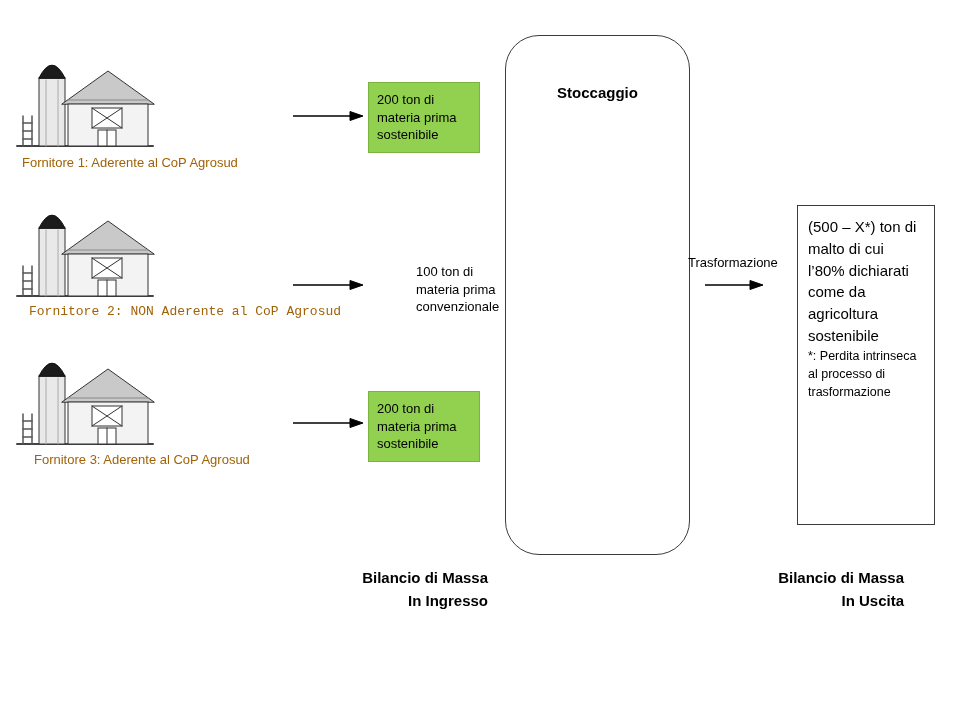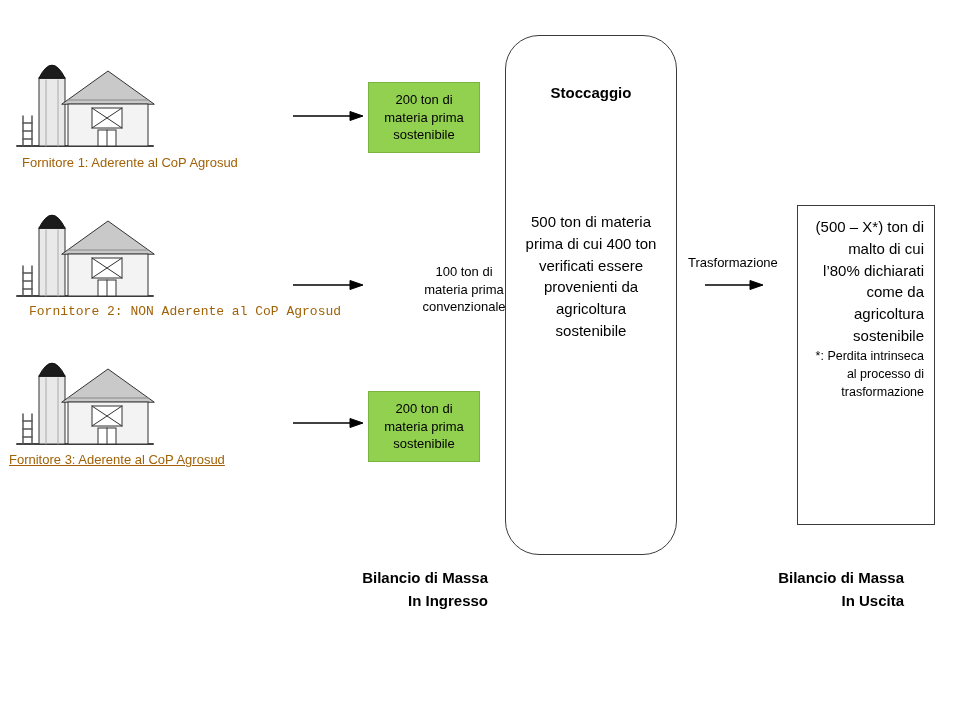--- a/index.html
+++ b/index.html
@@ -18,33 +18,33 @@
     font-size: 13px;
     color: #a16207;
     white-space: nowrap;
   }
 
   .qty-box {
     width: 112px;
     padding: 8px 8px;
     font-size: 13px;
     line-height: 1.35;
-    text-align: center;
+    text-align: left;
   }
   .qty-box.green {
     background: #92d050;
     border: 1px solid #7ab33e;
   }
   .qty-box.plain {
     background: transparent;
     border: none;
   }
 
   .storage {
-    width: 172px;
+    width: 185px;
     height: 520px;
     border: 1.5px solid #3c3c3c;
     border-radius: 34px;
     background: #fff;
     text-align: center;
   }
   .storage-title {
     margin-top: 48px;
     font-size: 15px;
     font-weight: bold;
@@ -60,21 +60,20 @@
     font-size: 13px;
     white-space: nowrap;
   }
 
   .output-box {
     width: 138px;
     height: 320px;
     border: 1.5px solid #3c3c3c;
     background: #fff;
     padding: 10px 10px;
-    text-align: right;
   }
   .output-main {
     font-size: 15px;
     line-height: 1.45;
   }
   .output-note {
     font-size: 12.5px;
     line-height: 1.45;
   }
 
@@ -133,30 +132,29 @@
   <div class="abs farm-label" style="left:29px; top:304px;font-family:Liberation Mono, monospace;">Fornitore 2: NON Aderente al CoP Agrosud</div>
   <svg class="abs arrow" style="left:293px; top:279px;" width="70" height="12">
     <line x1="0" y1="6" x2="58" y2="6" stroke-width="1.5"></line>
     <polygon points="57,1.5 70,6 57,10.5" fill="#000"></polygon>
   </svg>
   <div class="abs qty-box plain" style="left:368px; top:255px;margin-left:40px;">100 ton di materia prima convenzionale</div>
 
   <svg class="abs" style="left:15px; top:356px;" width="140" height="95" viewBox="0 0 140 95">
     <use href="#farm-symbol"></use>
   </svg>
-  <div class="abs farm-label" style="left:9px; top:452px;text-decoration:underline;">Fornitore 3: Aderente al CoP Agrosud</div>
+  <div class="abs farm-label" style="left:34px; top:452px;">Fornitore 3: Aderente al CoP Agrosud</div>
   <svg class="abs arrow" style="left:293px; top:417px;" width="70" height="12">
     <line x1="0" y1="6" x2="58" y2="6" stroke-width="1.5"></line>
     <polygon points="57,1.5 70,6 57,10.5" fill="#000"></polygon>
   </svg>
   <div class="abs qty-box green" style="left:368px; top:391px;">200 ton di materia prima sostenibile</div>
 
   <div class="abs storage" style="left:505px; top:35px;">
     <div class="storage-title">Stoccaggio</div>
-    <div class="storage-body">500 ton di materia prima di cui 400 ton verificati essere provenienti da agricoltura sostenibile</div>
   </div>
 
   <div class="abs transf-label" style="left:688px; top:255px;">Trasformazione</div>
   <svg class="abs arrow" style="left:705px; top:279px;" width="58" height="12">
     <line x1="0" y1="6" x2="46" y2="6" stroke-width="1.5"></line>
     <polygon points="45,1.5 58,6 45,10.5" fill="#000"></polygon>
   </svg>
 
   <div class="abs output-box" style="left:797px; top:205px;">
     <div class="output-main">(500 – X*) ton di malto di cui l’80% dichiarati come da agricoltura sostenibile</div>

